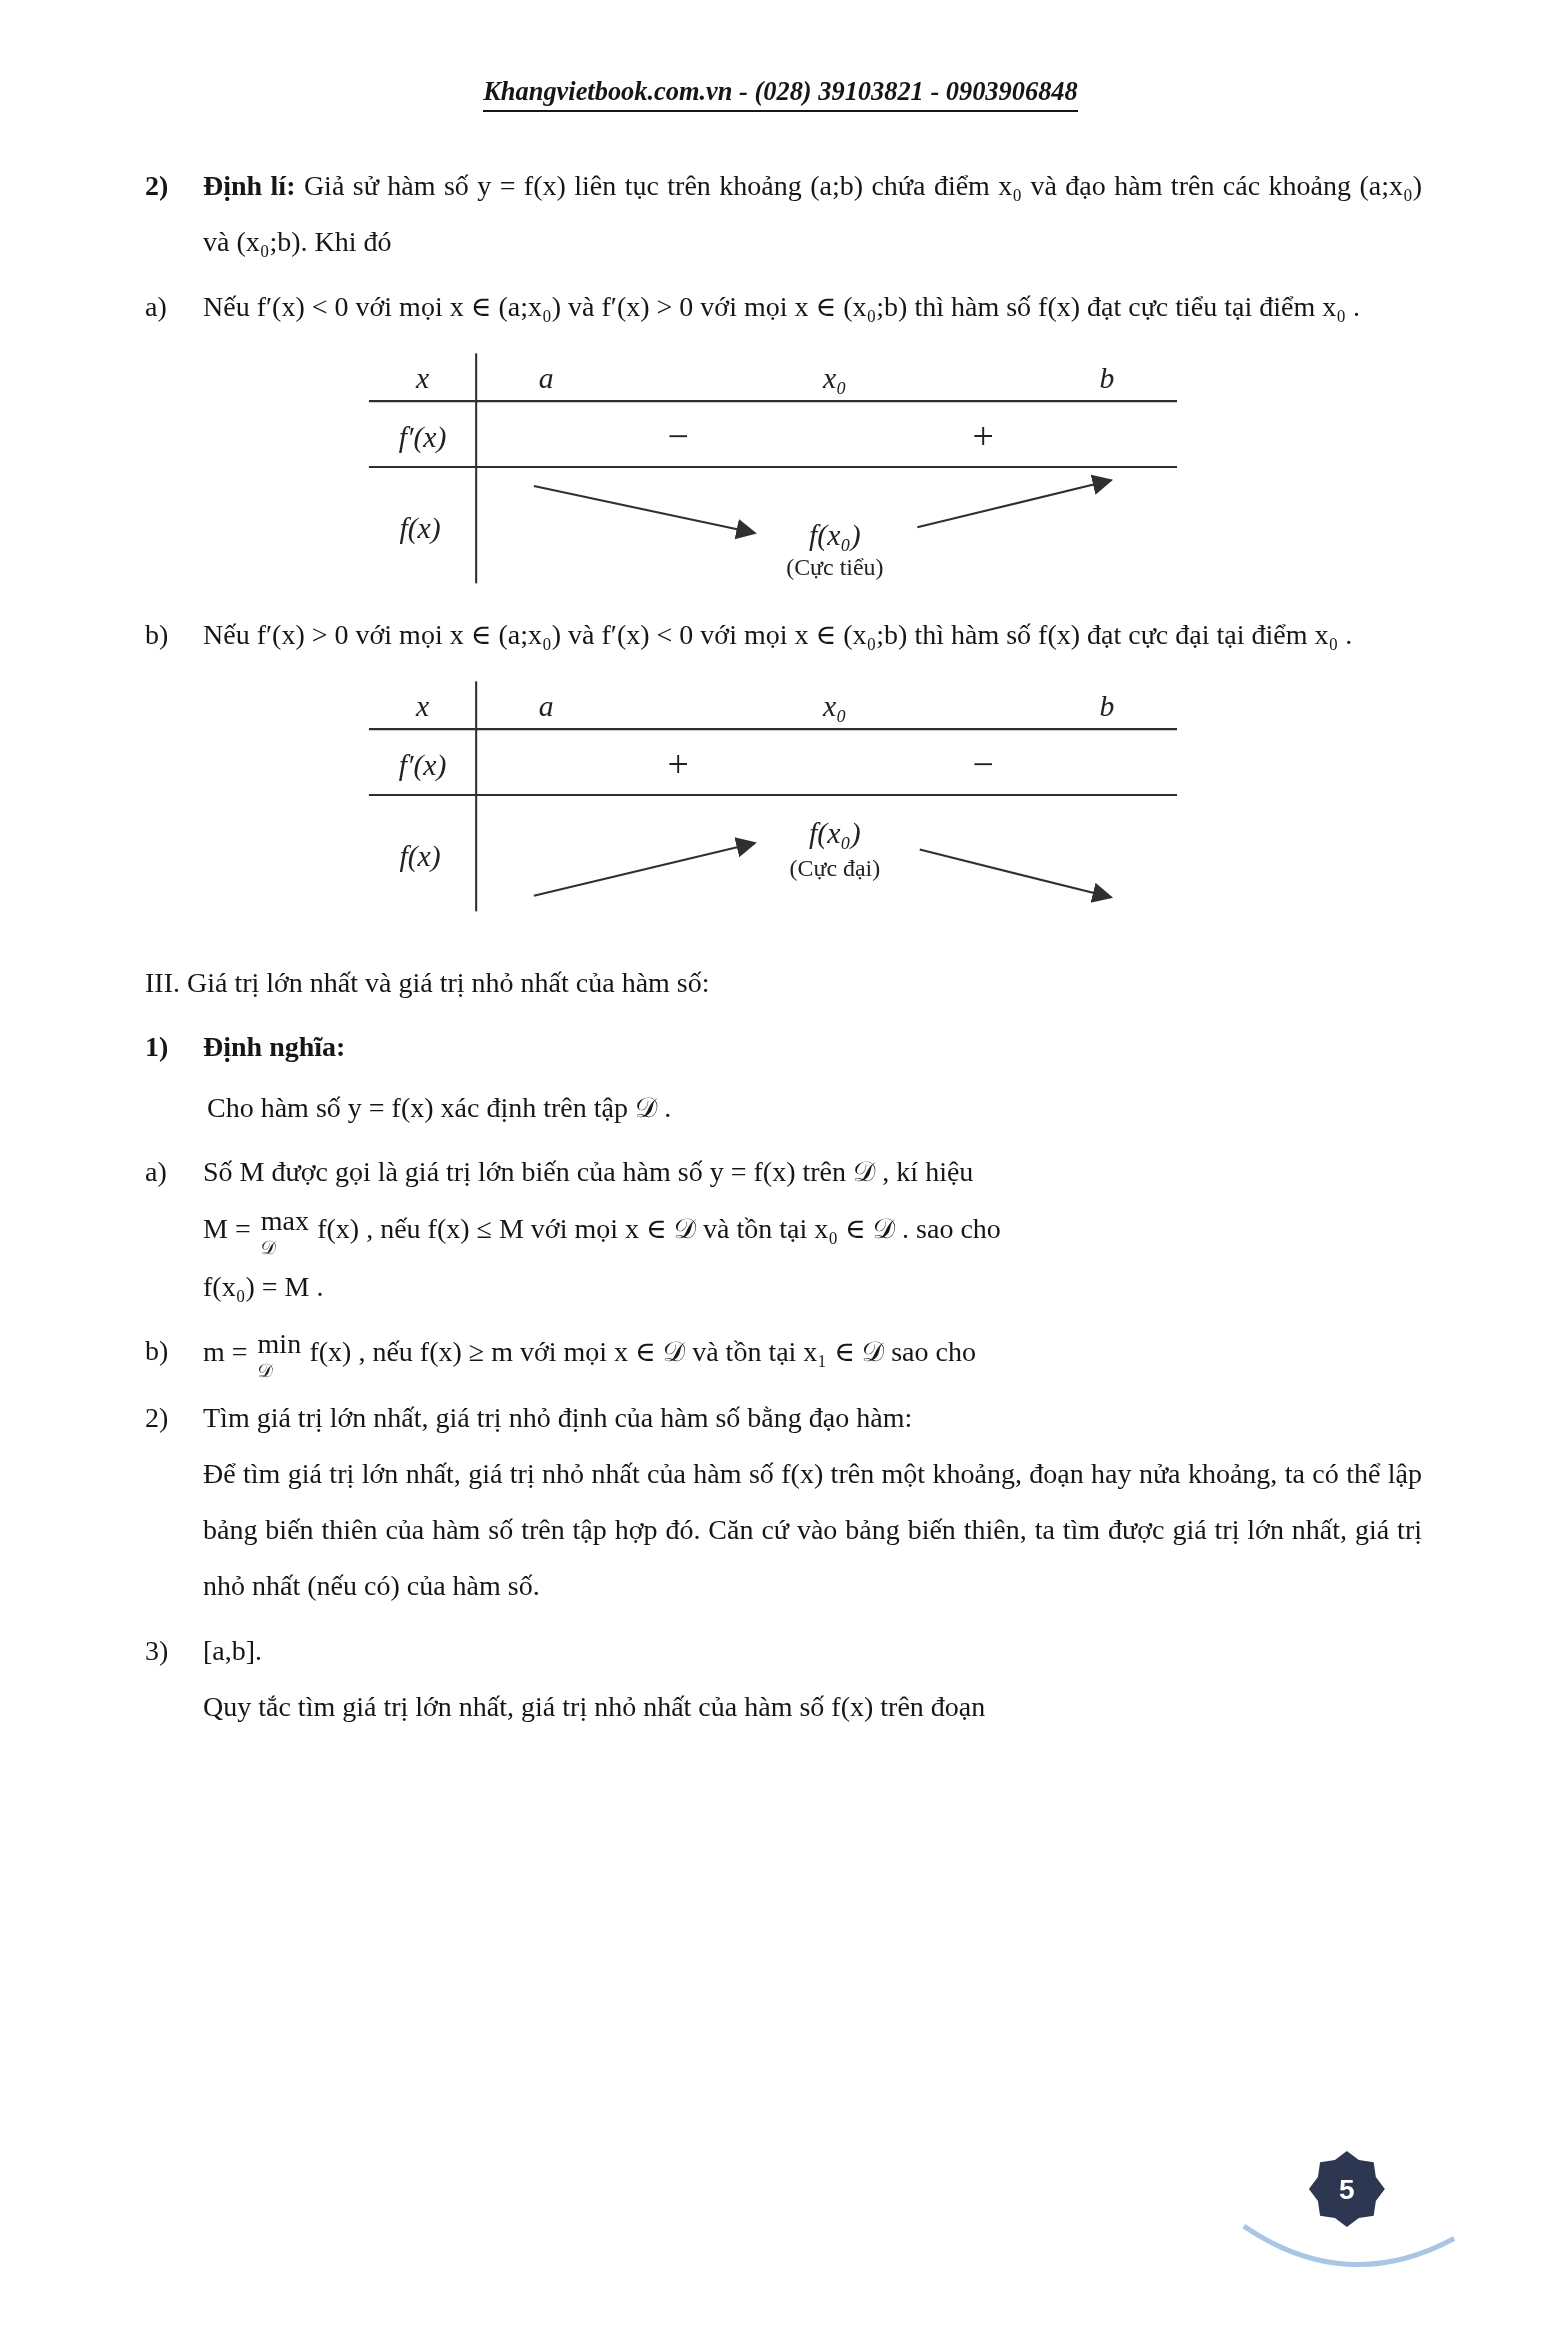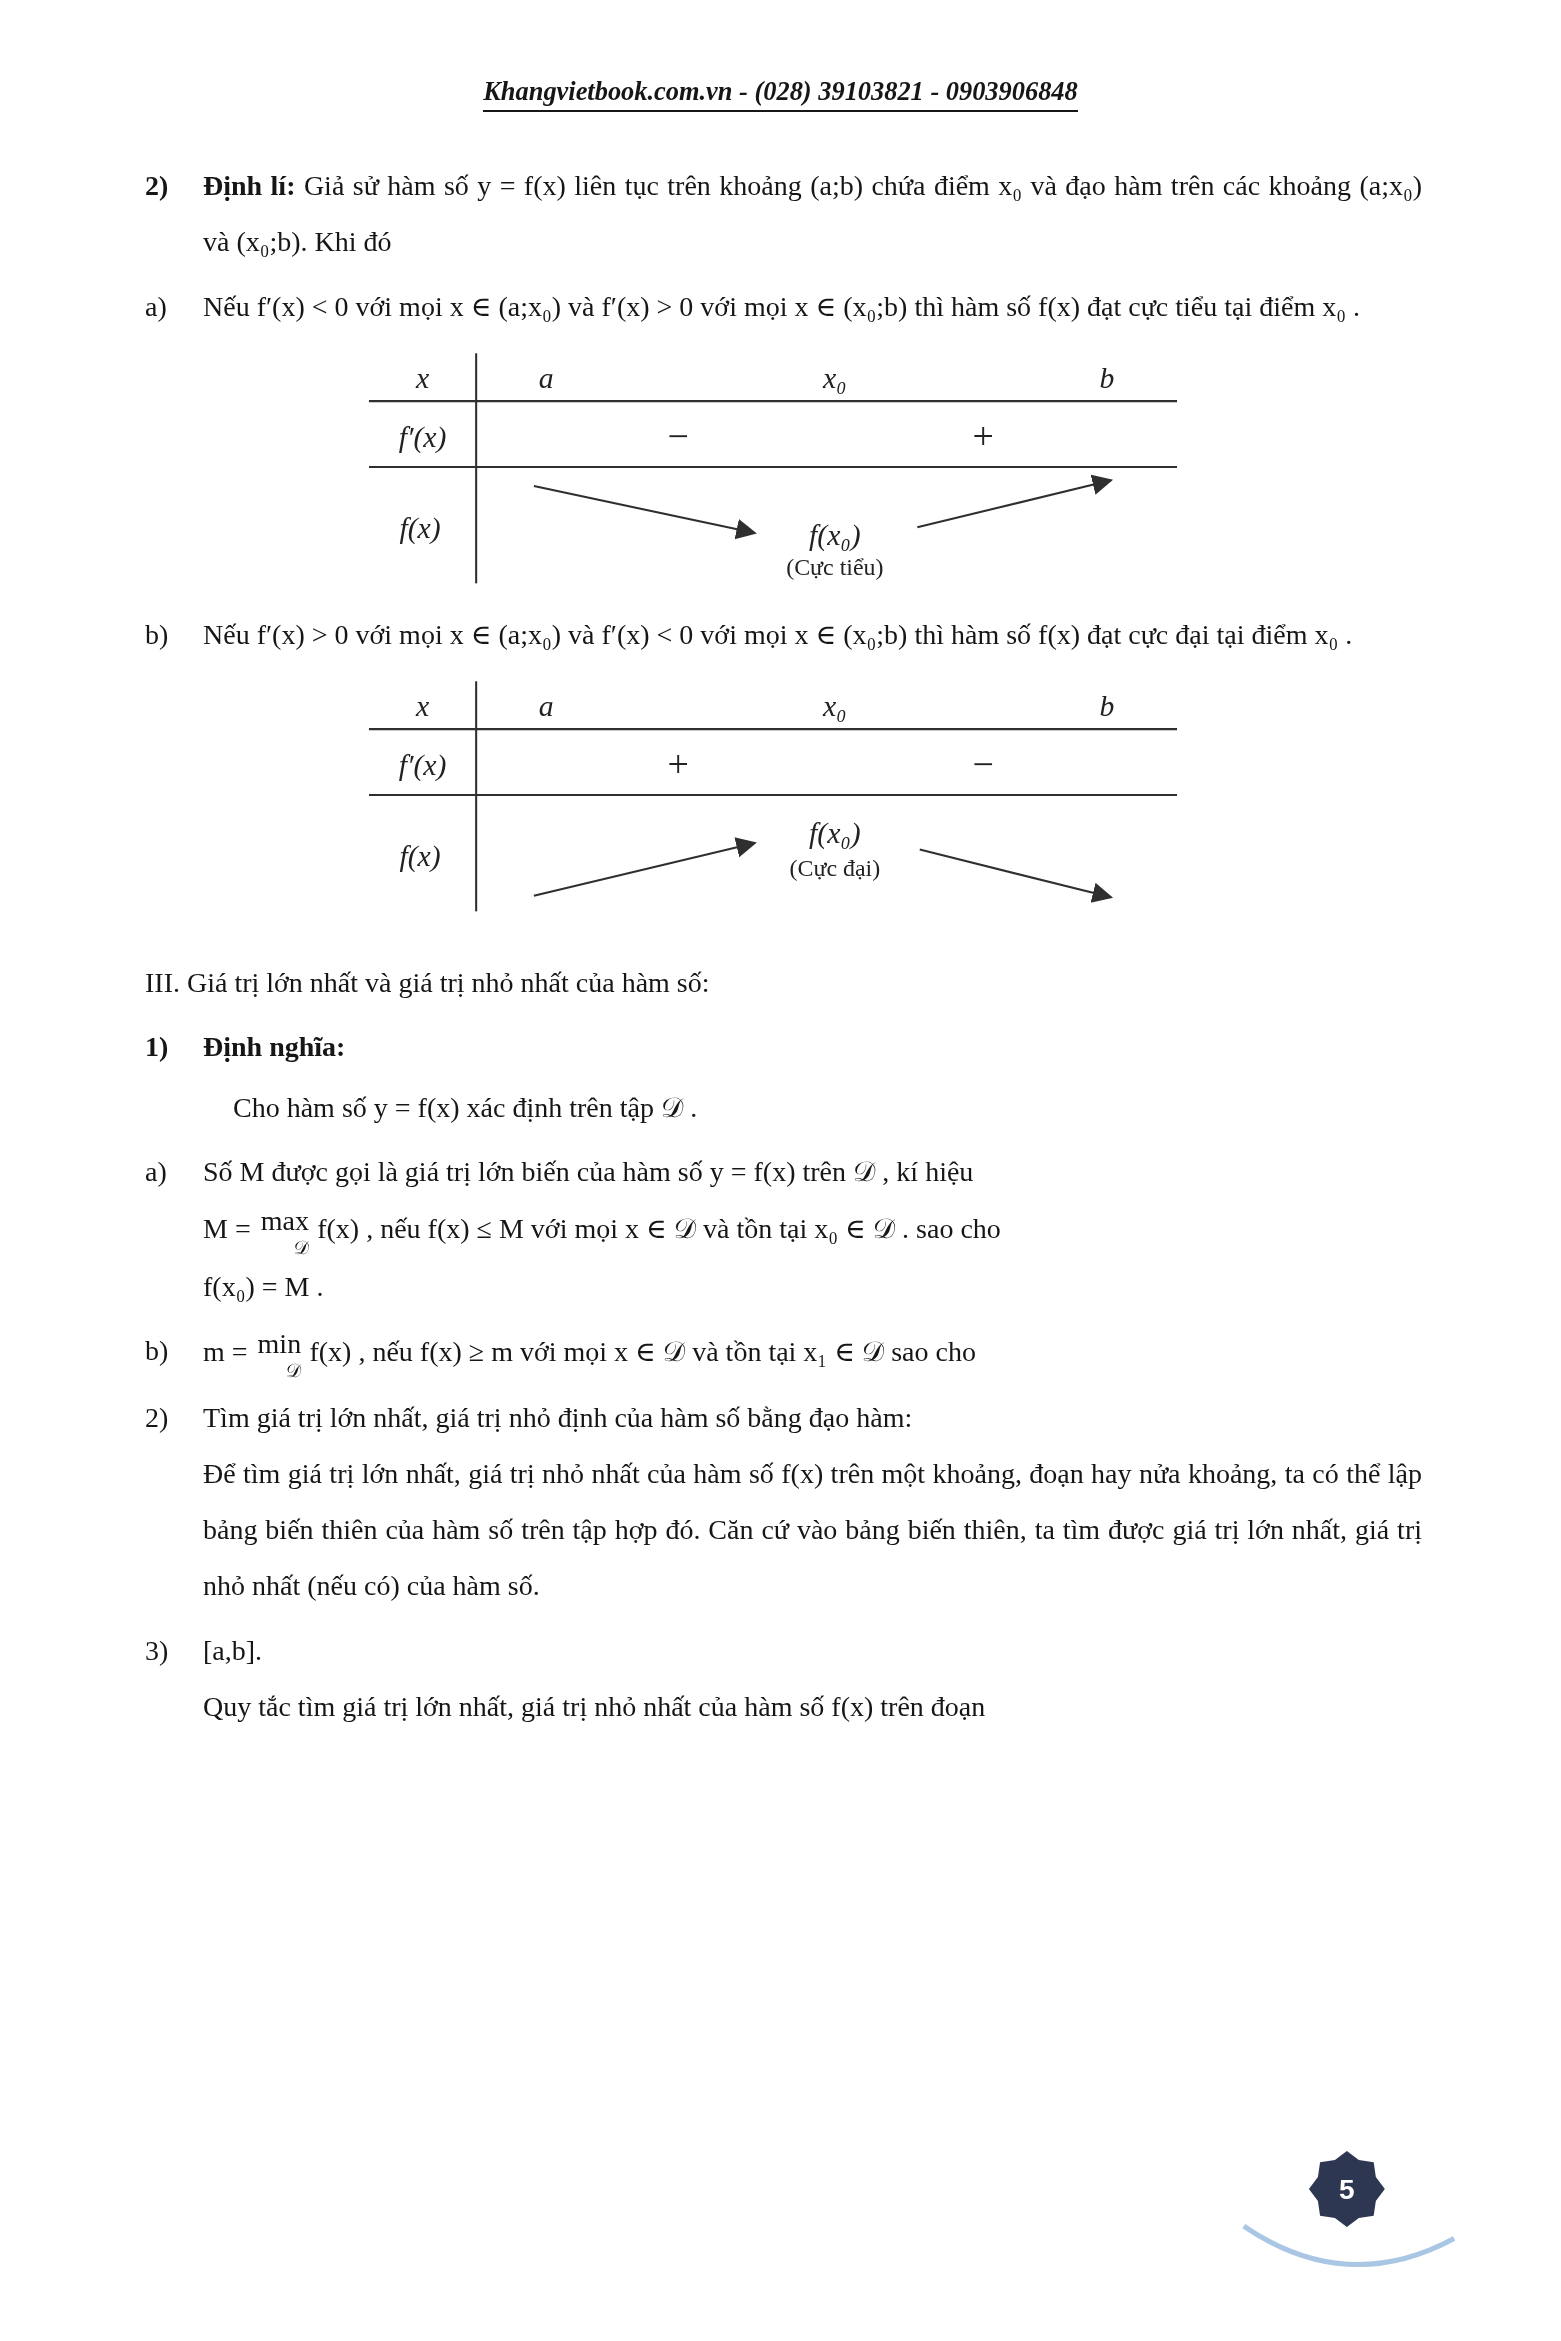--- a/index.html
+++ b/index.html
@@ -9,30 +9,30 @@
     font-size:28px;color:#161616;
     position:relative;overflow:hidden;
   }
   .page{position:relative;width:1561px;height:2342px;}
   .header{text-align:center;padding-top:76px;font-size:26.4px;font-weight:bold;font-style:italic;}
   .header span{border-bottom:2.5px solid #161616;padding-bottom:4.1px;}
   .content{padding:43px 139px 0 145px;}
   .item{position:relative;padding-left:58px;text-align:justify;line-height:2.0;margin-top:8.3px;}
   .marker{position:absolute;left:0;top:0;}
   .bold{font-weight:bold;}
-  .indent{margin-left:88px;text-align:justify;line-height:2.0;margin-top:5px;}
+  .indent{margin-left:62px;text-align:justify;line-height:2.0;margin-top:5px;}
   .sec-title{font-weight:normal;margin-top:35px;line-height:2.0;}
   .vt{margin:15px 0 15px 223px;}
   svg text{font-family:"Liberation Serif","DejaVu Serif","DejaVu Sans",serif;fill:#222222;}
   .mi{font-style:italic;font-size:36px;text-anchor:middle;}
   .sign{font-size:46px;text-anchor:middle;}
   .ro{font-size:29px;text-anchor:middle;}
   .tl{stroke:#2f2f2f;stroke-width:2.5;}
   .ar{stroke:#2f2f2f;stroke-width:2.5;}
-  .opstack{display:inline-flex;flex-direction:column;align-items:flex-end;vertical-align:middle;line-height:1;margin:0 8.3px 0 10px;}
+  .opstack{display:inline-flex;flex-direction:column;align-items:flex-start;vertical-align:middle;line-height:1;margin:0 8.3px 0 10px;}
   .opstack .under{font-size:19px;margin-top:2.5px;}
   .formula-line{line-height:2.1;}
   .badge-wrap{position:absolute;left:1219px;top:2102px;width:264px;height:207px;}
   .swoosh{stroke:#a9c6e4;stroke-width:6;fill:none;}
   .gear{fill:#2e3752;}
   .pgnum{font-family:"Liberation Sans","DejaVu Sans",sans-serif;font-size:34px;font-weight:bold;fill:#ffffff;text-anchor:middle;}
 </style>
 </head>
 <body>
 

